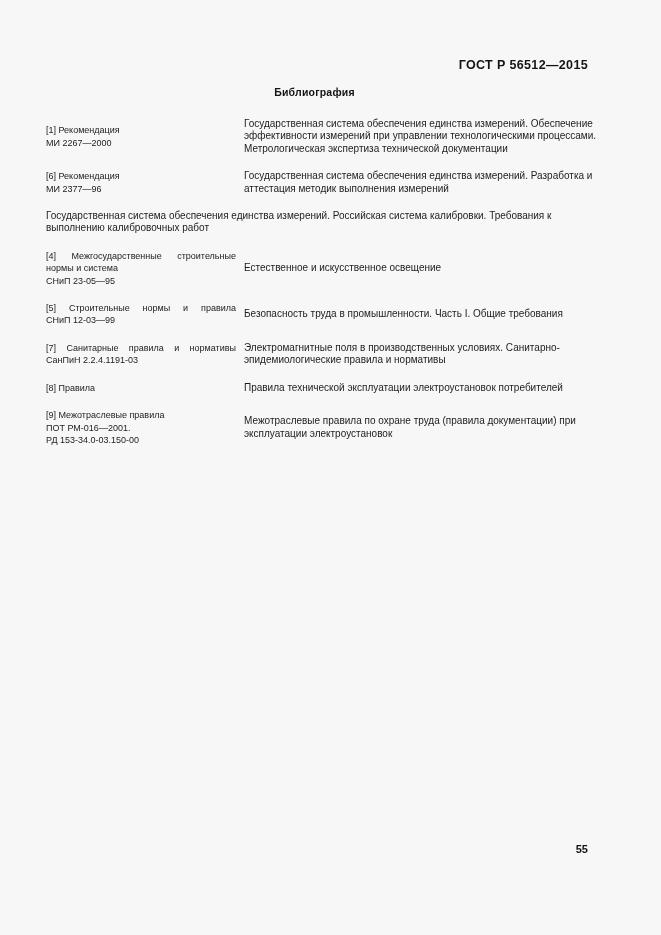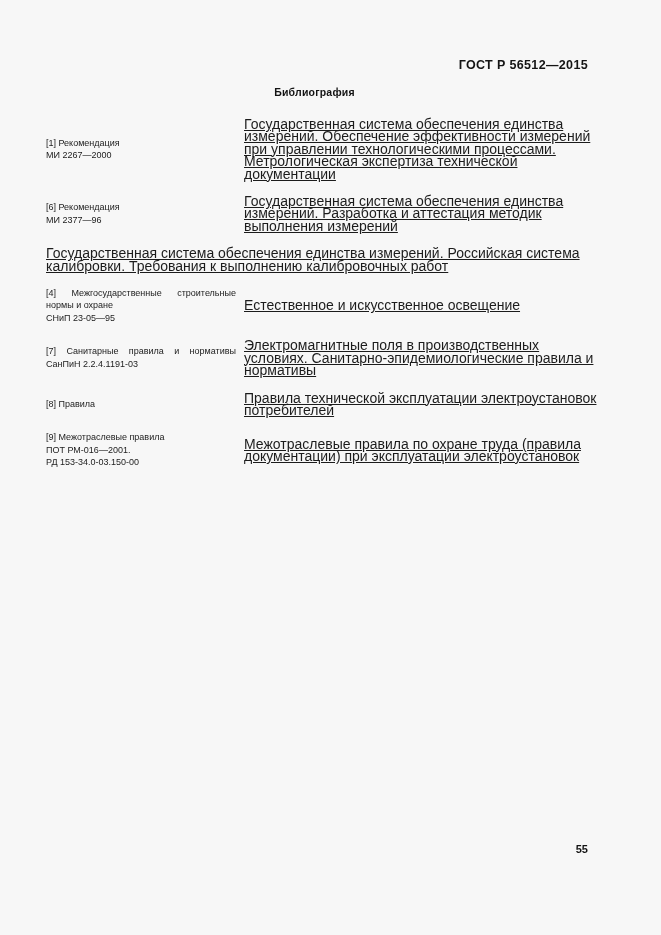--- a/index.html
+++ b/index.html
@@ -71,24 +71,23 @@
     width: 198px;
     flex: 0 0 198px;
     padding-right: 8px;
     box-sizing: border-box;
     font-size: 9px;
     line-height: 12.4px;
     color: #1c1c1c;
   }
   .col-desc {
     flex: 1 1 auto;
-    font-size: 14px;
+    font-size: 10px;
     line-height: 12.4px;
     color: #1c1c1c;
-    text-decoration: underline;
   }
 
   
   .ref-line { display: block; white-space: pre-wrap; }
   .ref-line.justify {
     text-align: justify;
     text-align-last: justify;
   }
   .desc-par {
     text-align: justify;
@@ -129,24 +128,31 @@
           <span class="ref-line">МИ 2377—96</span>
         </div>
         <div class="col-desc"><span class="desc-par">Государственная система обеспечения единства измерений. Разработка и аттестация методик выполнения измерений</span></div>
       </div>
       <div class="entry">
         <div class="col-desc"><span class="desc-par">Государственная система обеспечения единства измерений. Российская система калибровки. Требования к выполнению калибровочных работ</span></div>
       </div>
       <div class="entry">
         <div class="col-ref">
           <span class="ref-line justify">[4] Межгосударственные строительные</span>
-          <span class="ref-line">нормы и охране</span>
+          <span class="ref-line">нормы и система</span>
           <span class="ref-line">СНиП 23-05—95</span>
         </div>
         <div class="col-desc"><span class="desc-par">Естественное и искусственное освещение</span></div>
+      </div>
+      <div class="entry">
+        <div class="col-ref">
+          <span class="ref-line justify">[5] Строительные нормы и правила</span>
+          <span class="ref-line">СНиП 12-03—99</span>
+        </div>
+        <div class="col-desc"><span class="desc-par">Безопасность труда в промышленности. Часть I. Общие требования</span></div>
       </div>
       <div class="entry">
         <div class="col-ref">
           <span class="ref-line justify">[7] Санитарные правила и нормативы</span>
           <span class="ref-line">СанПиН 2.2.4.1191-03</span>
         </div>
         <div class="col-desc"><span class="desc-par">Электромагнитные поля в производственных условиях. Санитарно-эпидемиологические правила и нормативы</span></div>
       </div>
       <div class="entry">
         <div class="col-ref">

